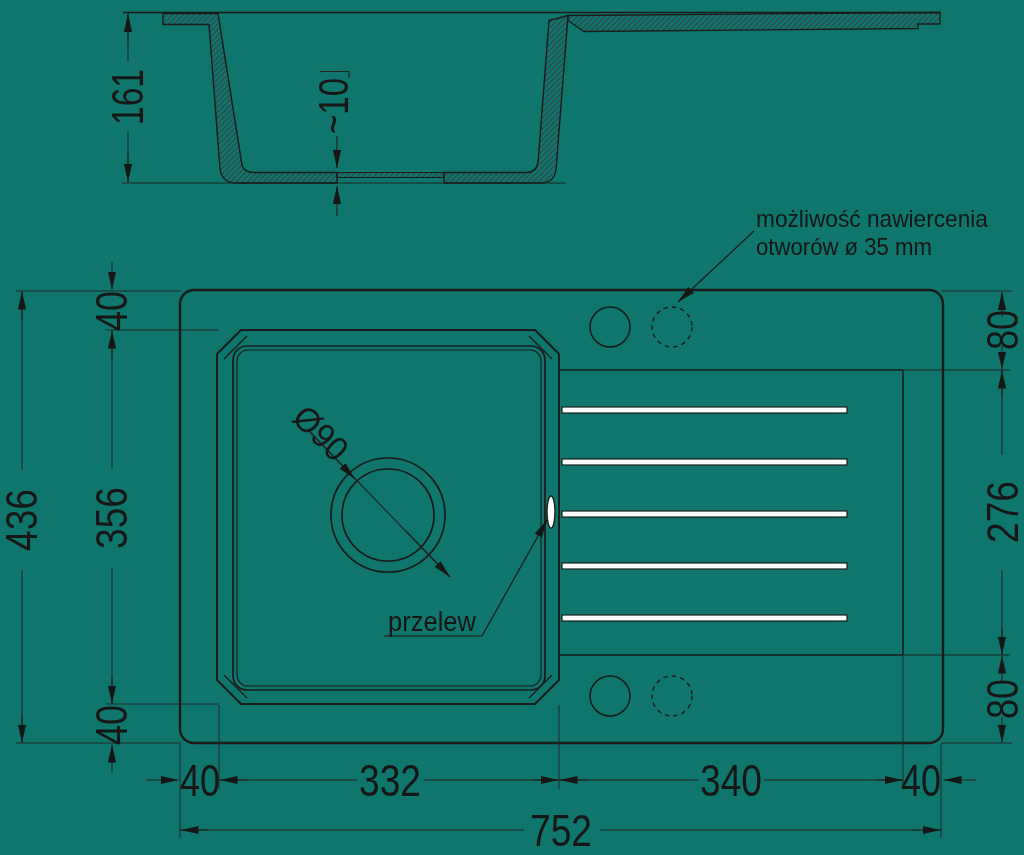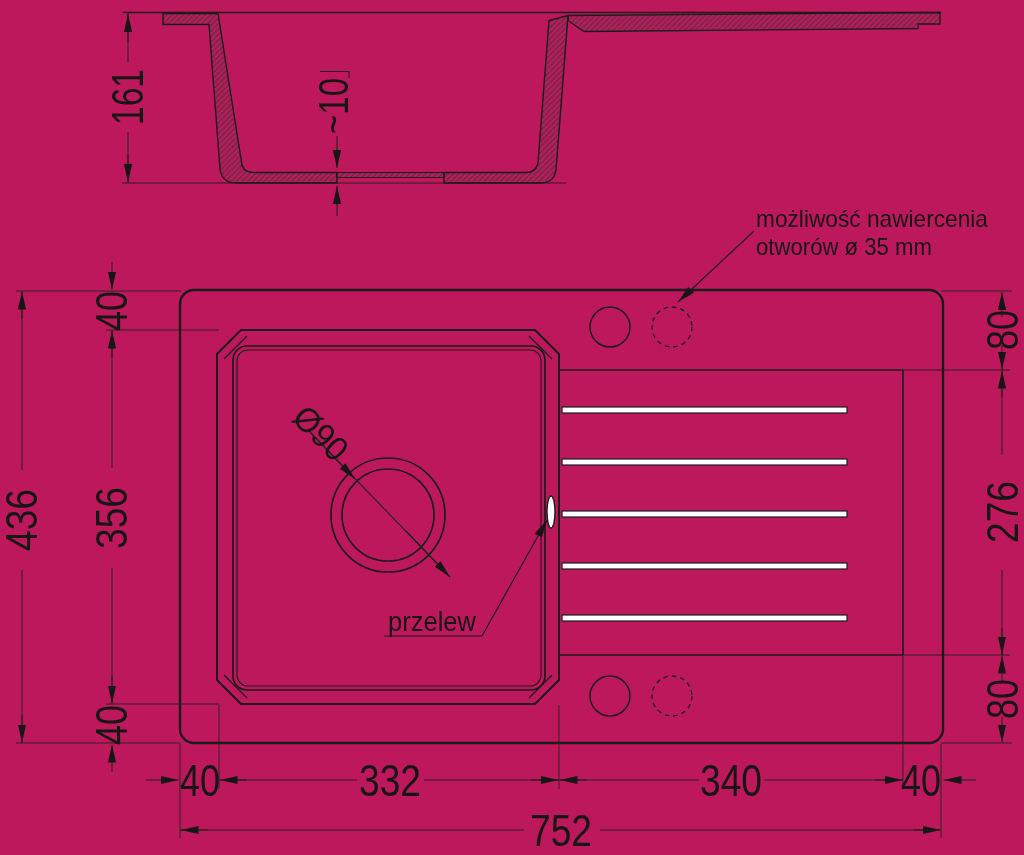--- a/index.html
+++ b/index.html
@@ -1,16 +1,16 @@
 <!DOCTYPE html>
 <html><head>
 <meta charset="utf-8">
 <style>
   html,body{margin:0;padding:0;background:#fff;}
-  .canvas{position:relative;width:1024px;height:855px;background:#be185d;overflow:hidden;
+  .canvas{position:relative;width:1024px;height:855px;background:#0f766e;overflow:hidden;
           font-family:"Liberation Sans", sans-serif;}
   svg{display:block;}
   text{fill:#161616;}
   .dim-num{font-size:44px;}
   .dim-num-s{font-size:42px;}
   .note-txt{font-size:24px;}
   .lbl-txt{font-size:27px;}
   .dia-txt{font-size:34px;}
 </style>
 </head>

